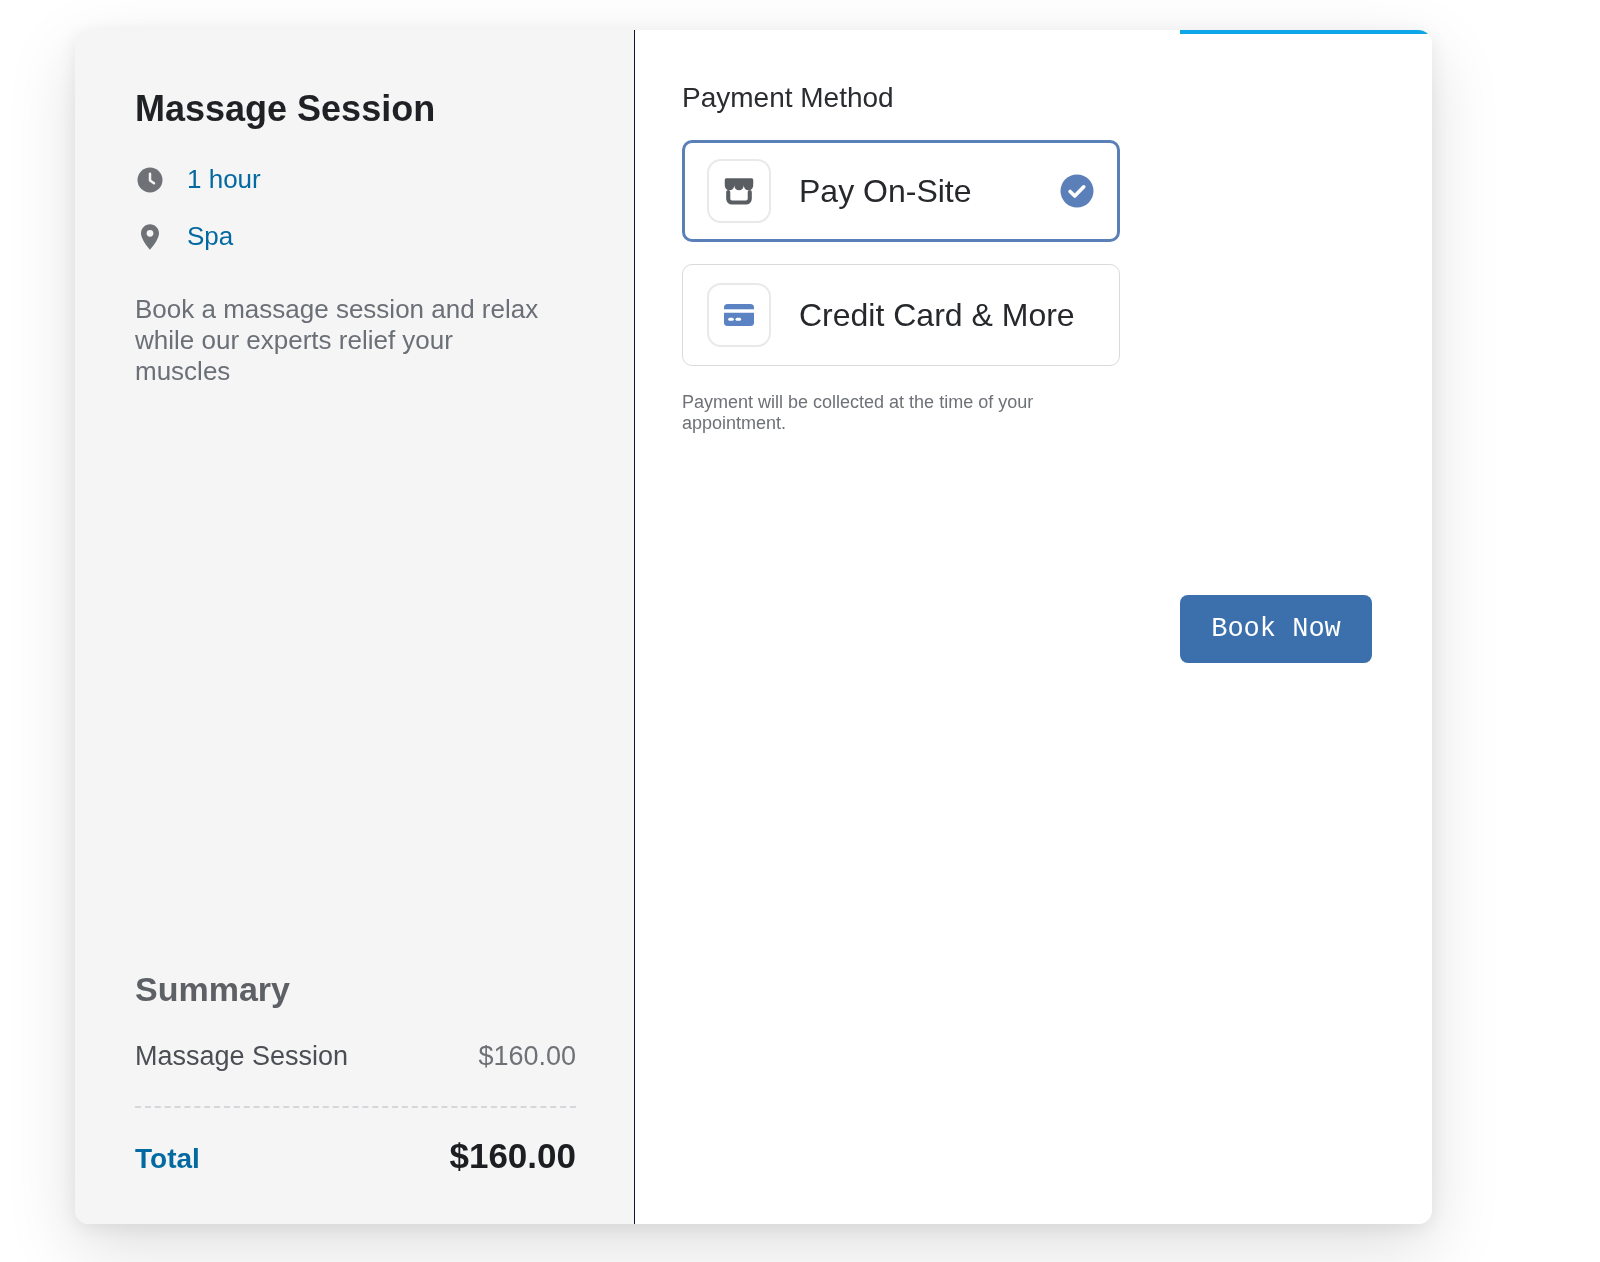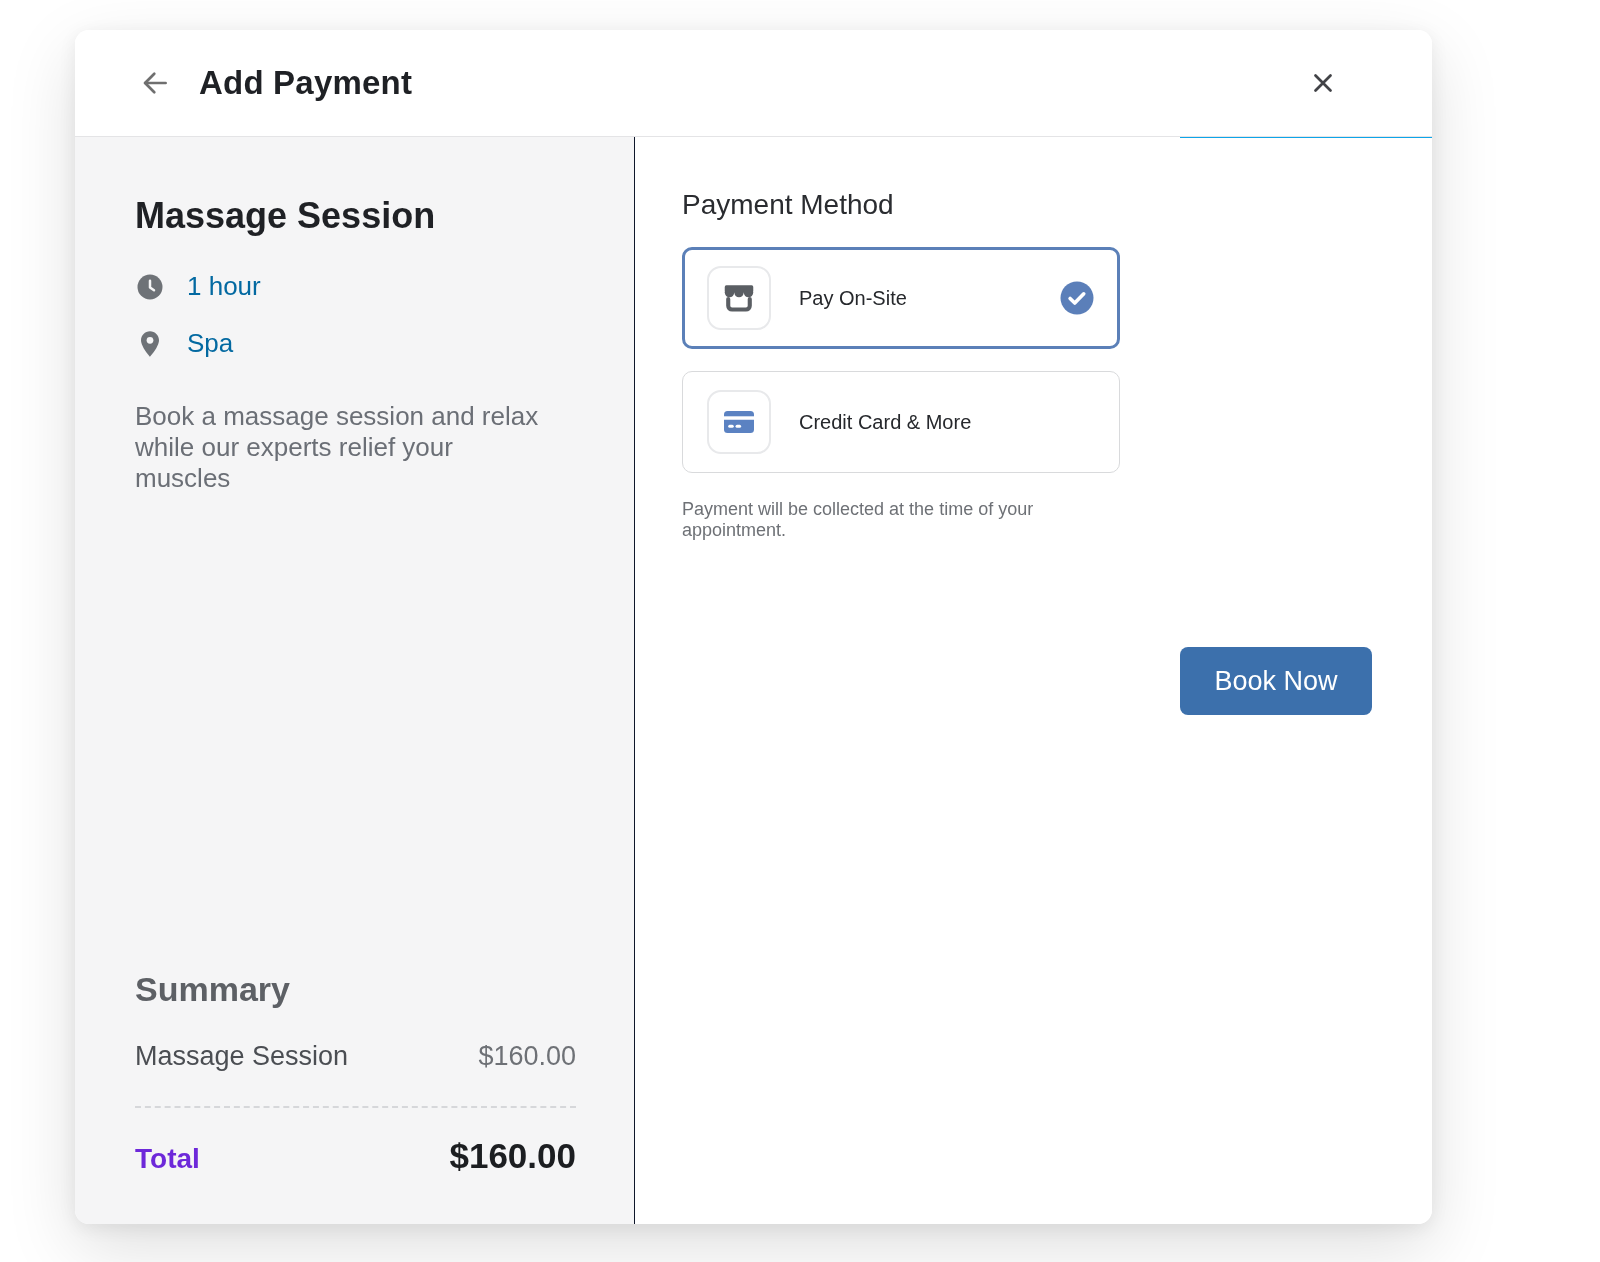--- a/index.html
+++ b/index.html
@@ -39,76 +39,58 @@
   .service-desc { font-size:26px; line-height:31px; color:#6b6f76; margin-top:16px; max-width:412px; }
 
   .summary { margin-top:auto; }
   .summary-title { font-size:34px; font-weight:700; color:#5d6065; margin-bottom:32px; }
   .summary-row { display:flex; justify-content:space-between; align-items:baseline;
                  font-size:27px; color:#4b4e53; padding-right:14px; margin-bottom:34px; }
   .summary-row .price { color:#6e7176; }
   .summary-divider { border-top:2px dashed #d6d7da; margin-right:14px; }
   .total-row { display:flex; justify-content:space-between; align-items:baseline;
                padding-right:14px; margin-top:28px; }
-  .total-label { font-size:28px; font-weight:700; color:#6d28d9; }
+  .total-label { font-size:28px; font-weight:700; color:#0369a1; }
   .total-value { font-size:35px; font-weight:700; color:#1c1e21; }
 
   .right-pane { flex:1; display:flex; flex-direction:row; min-width:0; background:#fff; }
   .right-content { flex:1; padding:52px 60px 0 47px; }
 
   .pm-label { font-size:28px; color:#2a2c30; margin-bottom:26px; }
 
   .method-card {
     display:flex; align-items:center; height:102px; border:1px solid #d9dadc;
     border-radius:10px; background:#fff; padding:14px 24px; margin-bottom:22px;
     cursor:pointer; width:100%; text-align:left;
   }
   .method-card.selected { border:3px solid var(--accent,#5b80b8); padding:0 22px; }
   .icon-box {
     width:64px; height:64px; border:2px solid #e8e9eb; border-radius:14px;
     display:flex; align-items:center; justify-content:center; background:#fff; flex:0 0 64px;
   }
-  .method-label { font-size:20px; color:#26282c; margin-left:28px; }
+  .method-label { font-size:32px; color:#26282c; margin-left:28px; }
   .check-wrap { margin-left:auto; display:flex; }
 
   .pm-note { font-size:18px; color:#6e7176; margin-top:26px; }
 
   .right-footer {
-    flex:0 0 112px; border-top:1px solid #0ea5e9;
-    display:flex; align-items:center; justify-content:flex-end; padding-right:60px;
+    flex:0 0 112px; border-top:4px solid #0ea5e9;
+    display:flex; align-items:center; justify-content:flex-end; padding-right:60px;font-family:Liberation Mono, monospace;
   }
   .book-btn {
     width:192px; height:68px; border:none; border-radius:8px;
     background:var(--button,#3c70ac); color:#ffffff; font-size:27px;
     font-family:inherit; cursor:pointer;
   }
 </style>
 </head>
 <body>
 
 <div class="modal">
 
-  <div class="modal-header">
-    <button class="back-btn">
-      <span style="display:flex">
-        <svg width="34" height="34" viewBox="0 0 24 24" fill="none" stroke="#6f6f6f" stroke-width="1.9" stroke-linecap="round" stroke-linejoin="round">
-          <path d="M19.5 12H5"></path>
-            <path d="M11.5 5.5 5 12l6.5 6.5"></path>
-        </svg>
-      </span>
-    </button>
-    <div class="modal-title">Add Payment</div>
-    <button class="close-btn">
-      <span style="display:flex">
-        <svg width="30" height="30" viewBox="0 0 24 24" fill="none" stroke="#424347" stroke-width="2.2" stroke-linecap="round">
-          <path d="M6 6l12 12M18 6 6 18"></path>
-        </svg>
-      </span>
-    </button>
-  </div>
 
   <div class="modal-body">
 
     <div class="left-pane">
       <div class="service-title">Massage Session</div>
 
       <div class="meta-row">
         <span class="meta-icon">
           <svg width="30" height="30" viewBox="0 0 24 24">
             <circle cx="12" cy="12" r="10" fill="#6e7277"></circle>

